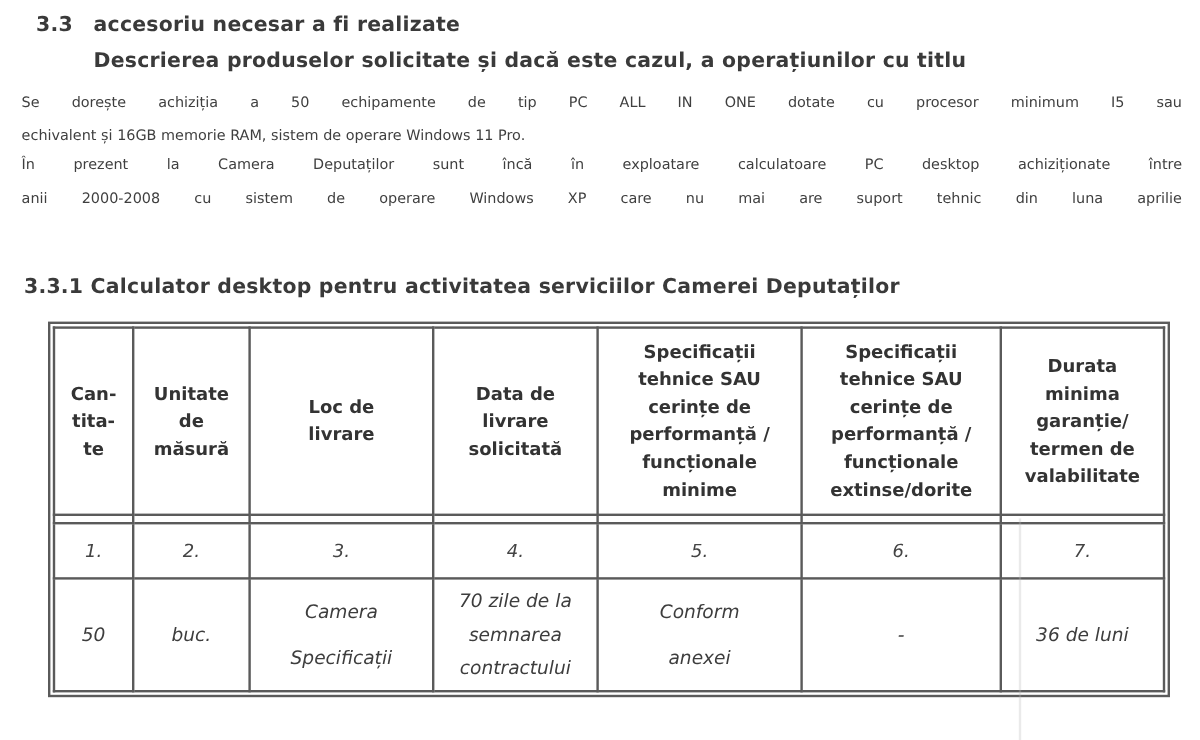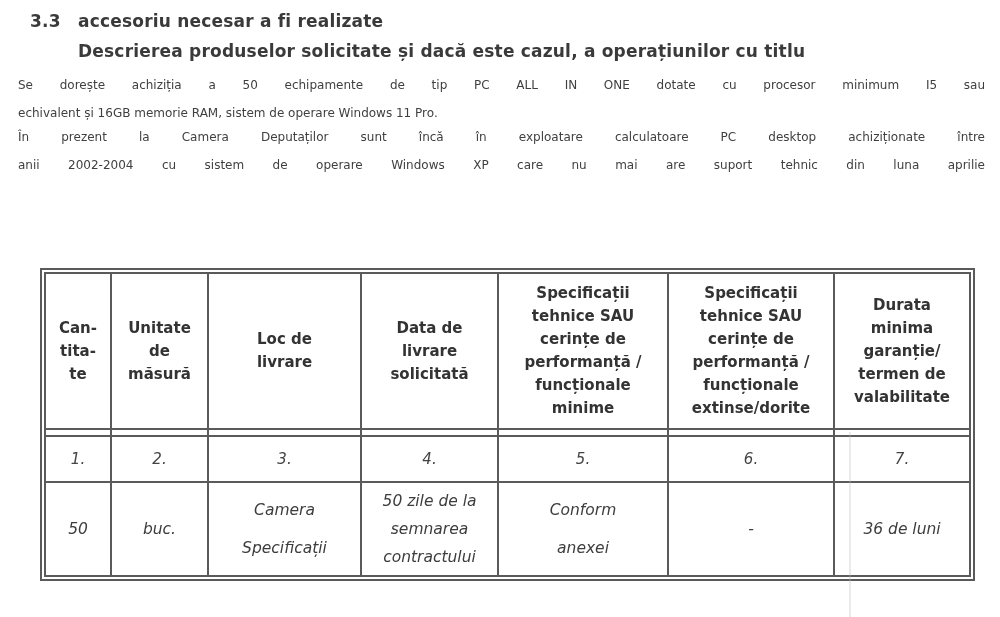--- a/index.html
+++ b/index.html
@@ -124,23 +124,24 @@
     </div>
   </div>
 
   <div class="par" id="par1">
     <div class="jline">Se dorește achiziția a 50 echipamente de tip PC ALL IN ONE dotate cu procesor minimum I5 sau</div>
     <div class="jline last">echivalent și 16GB memorie RAM, sistem de operare Windows 11 Pro.</div>
   </div>
 
   <div class="par" id="par2">
     <div class="jline">În prezent la Camera Deputaților sunt încă în exploatare calculatoare PC desktop achiziționate între</div>
-    <div class="jline">anii 2002-2004 cu sistem de operare Windows XP care nu mai are suport tehnic din luna aprilie</div>
-  </div>
-
+    <div class="jline">anii 2000-2008 cu sistem de operare Windows XP care nu mai are suport tehnic din luna aprilie</div>
+  </div>
+
+  <div class="heading331">3.3.1 Calculator desktop pentru activitatea serviciilor Camerei Deputaților</div>
 
   <div class="table-frame">
     <table class="spec">
       <colgroup>
         <col style="width:66px">
           <col style="width:97px">
           <col style="width:153px">
         <col style="width:137px">
           <col style="width:170px">
           <col style="width:166px">
@@ -193,21 +194,21 @@
           <td>4.</td>
           <td>5.</td>
           <td>6.</td>
           <td>7.</td>
         </tr>
         <tr class="data-row">
           <td>50</td>
           <td>buc.</td>
           <td class="wide-lh">Camera
 Specificații</td>
-          <td>50 zile de la
+          <td>70 zile de la
 semnarea
 contractului</td>
           <td class="wide-lh">Conform
 anexei</td>
           <td>-</td>
           <td>36 de luni</td>
         </tr>
       </tbody>
     </table>
   </div>

